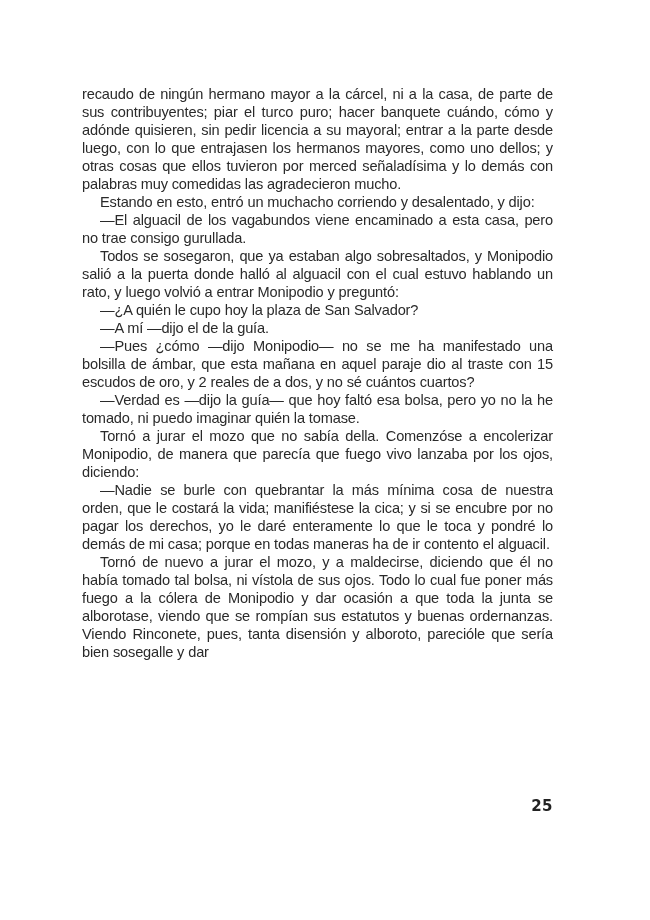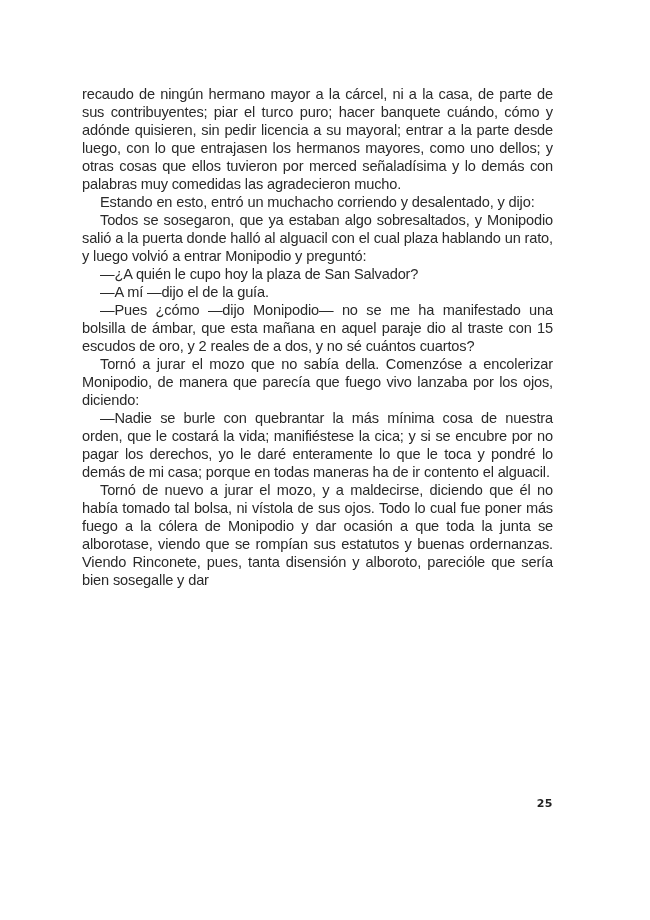--- a/index.html
+++ b/index.html
@@ -40,34 +40,36 @@
   }
   .text-block p.no-indent {
     text-indent: 0;
   }
   .page-number {
     position: absolute;
     right: 97px;
     top: 797px;
     font-family: "DejaVu Sans", "Liberation Sans", sans-serif;
     font-weight: bold;
-    font-size: 11px;
+    font-size: 15px;
     color: #222222;
     letter-spacing: 0.5px;
   }
 </style>
 </head>
 <body>
 
 <div class="page">
   <div class="text-block">
     <p class="no-indent">recaudo de ningún hermano mayor a la cárcel, ni a la casa, de parte de sus contribuyentes; piar el turco puro; hacer banquete cuándo, cómo y adónde quisieren, sin pedir licencia a su mayoral; entrar a la parte desde luego, con lo que entrajasen los hermanos mayores, como uno dellos; y otras cosas que ellos tuvieron por merced señaladísima y lo demás con palabras muy comedidas las agradecieron mucho.</p>
     <p>Estando en esto, entró un muchacho corriendo y desalentado, y dijo:</p>
-    <p>Todos se sosegaron, que ya estaban algo sobresaltados, y Monipodio salió a la puerta donde halló al alguacil con el cual plaza hablando un rato, y luego volvió a entrar Monipodio y preguntó:</p>
+    <p>—El alguacil de los vagabundos viene encaminado a esta casa, pero no trae consigo gurullada.</p>
+    <p>Todos se sosegaron, que ya estaban algo sobresaltados, y Monipodio salió a la puerta donde halló al alguacil con el cual estuvo hablando un rato, y luego volvió a entrar Monipodio y preguntó:</p>
     <p>—¿A quién le cupo hoy la plaza de San Salvador?</p>
     <p>—A mí —dijo el de la guía.</p>
     <p>—Pues ¿cómo —dijo Monipodio— no se me ha manifestado una bolsilla de ámbar, que esta mañana en aquel paraje dio al traste con 15 escudos de oro, y 2 reales de a dos, y no sé cuántos cuartos?</p>
+    <p>—Verdad es —dijo la guía— que hoy faltó esa bolsa, pero yo no la he to­mado, ni puedo imaginar quién la tomase.</p>
     <p>Tornó a jurar el mozo que no sabía della. Comenzóse a encolerizar Moni­podio, de manera que parecía que fuego vivo lanzaba por los ojos, diciendo:</p>
     <p>—Nadie se burle con quebrantar la más mínima cosa de nuestra orden, que le costará la vida; manifiéstese la cica; y si se encubre por no pagar los derechos, yo le daré enteramente lo que le toca y pondré lo demás de mi casa; porque en todas maneras ha de ir contento el alguacil.</p>
     <p>Tornó de nuevo a jurar el mozo, y a maldecirse, diciendo que él no había tomado tal bolsa, ni vístola de sus ojos. Todo lo cual fue poner más fuego a la cólera de Monipodio y dar ocasión a que toda la junta se alborotase, vien­do que se rompían sus estatutos y buenas ordernanzas. Viendo Rinconete, pues, tanta disensión y alboroto, parecióle que sería bien sosegalle y dar</p>
   </div>
   <div class="page-number">25</div>
 </div>
 
 </body></html>

